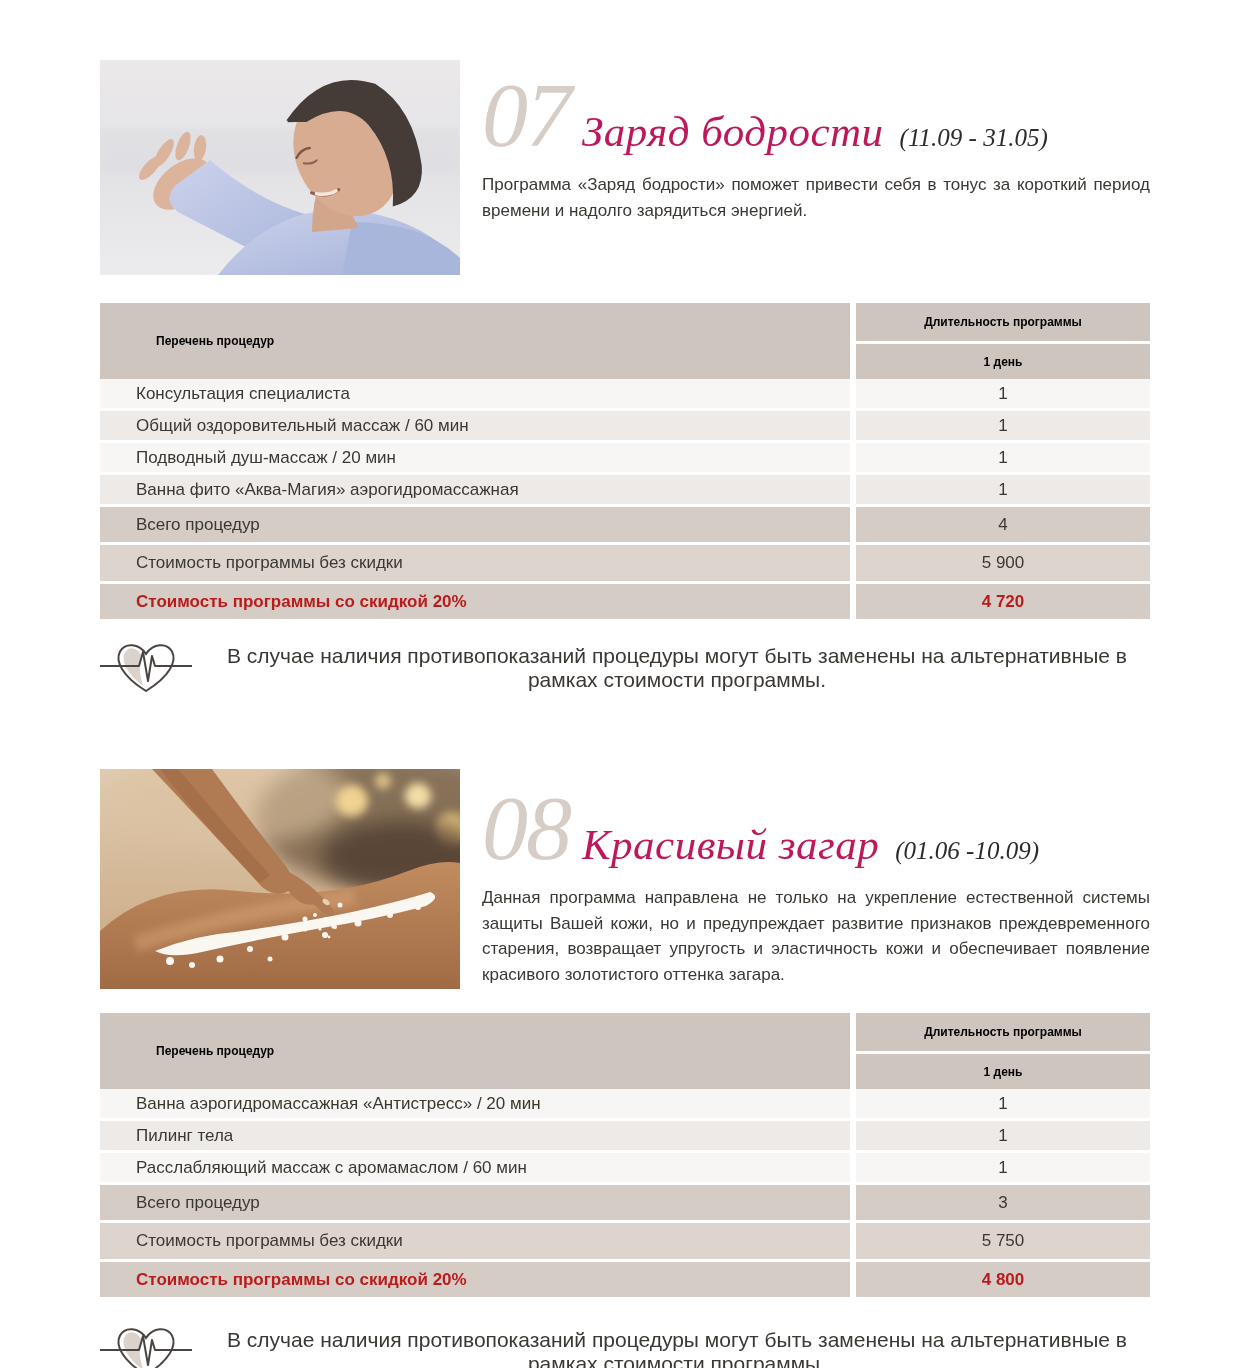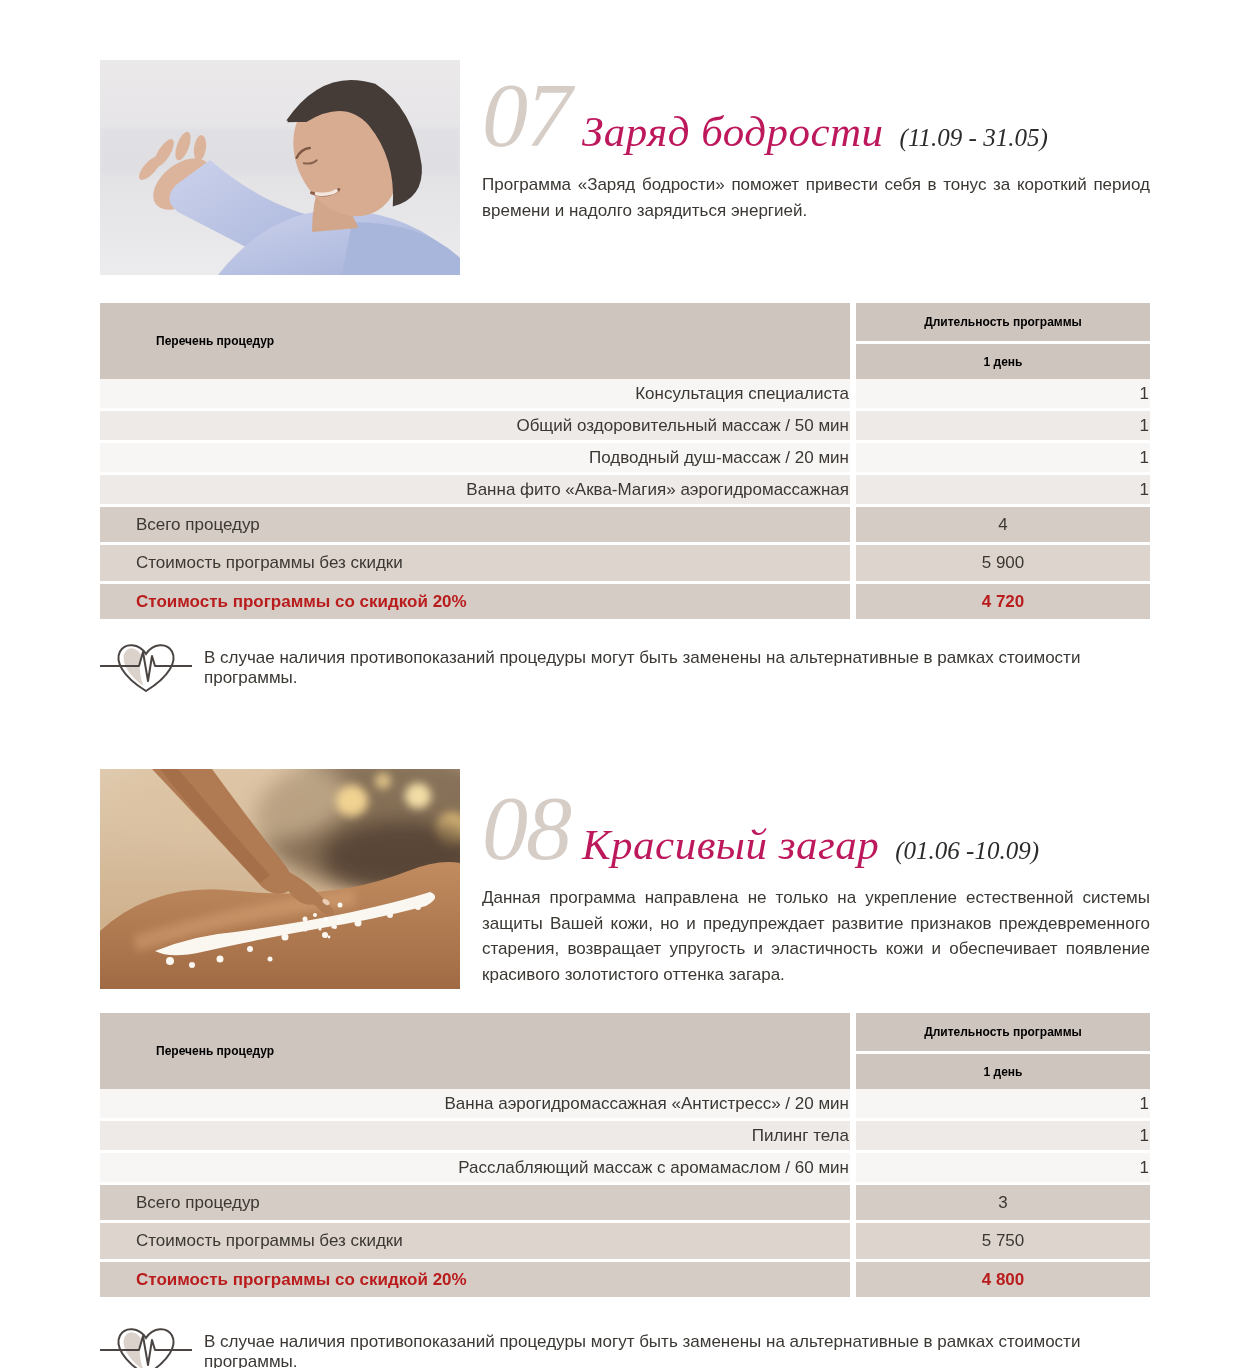--- a/index.html
+++ b/index.html
@@ -29,28 +29,28 @@
   .th-dur{height:36px;border-bottom:3px solid #fff;width:292px;}
   .th-day{height:33px;}
   .proc-table td{border-bottom:3px solid #fff;}
   .proc-table tr:last-child td{border-bottom:none;}
   td.c1{padding-left:36px;border-right:6px solid #fff;}
   td.c2{width:292px;text-align:center;}
   tr.light-a{background:#f8f6f4;}
   tr.light-b{background:#edeae7;}
   tr.beige{background:#d6ccc6;}
   tr.beige-light{background:#ddd4ce;}
-  tr.light-a td,tr.light-b td{height:27px;text-align:right;}
+  tr.light-a td,tr.light-b td{height:27px;}
   tr.beige td{height:33px;}
   tr.beige-light td{height:34px;}
   tr.bold td{font-weight:bold;color:#b91c1c;}
 
   .note{display:flex;align-items:center;gap:12px;margin-top:20px;}
   .note svg{flex:0 0 auto;}
-  .note-text{font-size:17px;color:#3b3733;}
+  .note-text{font-size:21px;color:#3b3733;text-align:center;}
 
   .section + .section{margin-top:72px;}
 </style>
 </head>
 <body>
 
 <main class="page">
 
   <section class="section">
     <div class="section-head">
@@ -118,21 +118,21 @@
         <tr>
           <th class="th-day">1 день</th>
         </tr>
       </thead>
       <tbody>
           <tr class="light-a">
             <td class="c1">Консультация специалиста</td>
             <td class="c2">1</td>
           </tr>
           <tr class="light-b">
-            <td class="c1">Общий оздоровительный массаж / 50 мин</td>
+            <td class="c1">Общий оздоровительный массаж / 60 мин</td>
             <td class="c2">1</td>
           </tr>
           <tr class="light-a">
             <td class="c1">Подводный душ-массаж / 20 мин</td>
             <td class="c2">1</td>
           </tr>
           <tr class="light-b">
             <td class="c1">Ванна фито «Аква-Магия» аэрогидромассажная</td>
             <td class="c2">1</td>
           </tr>

